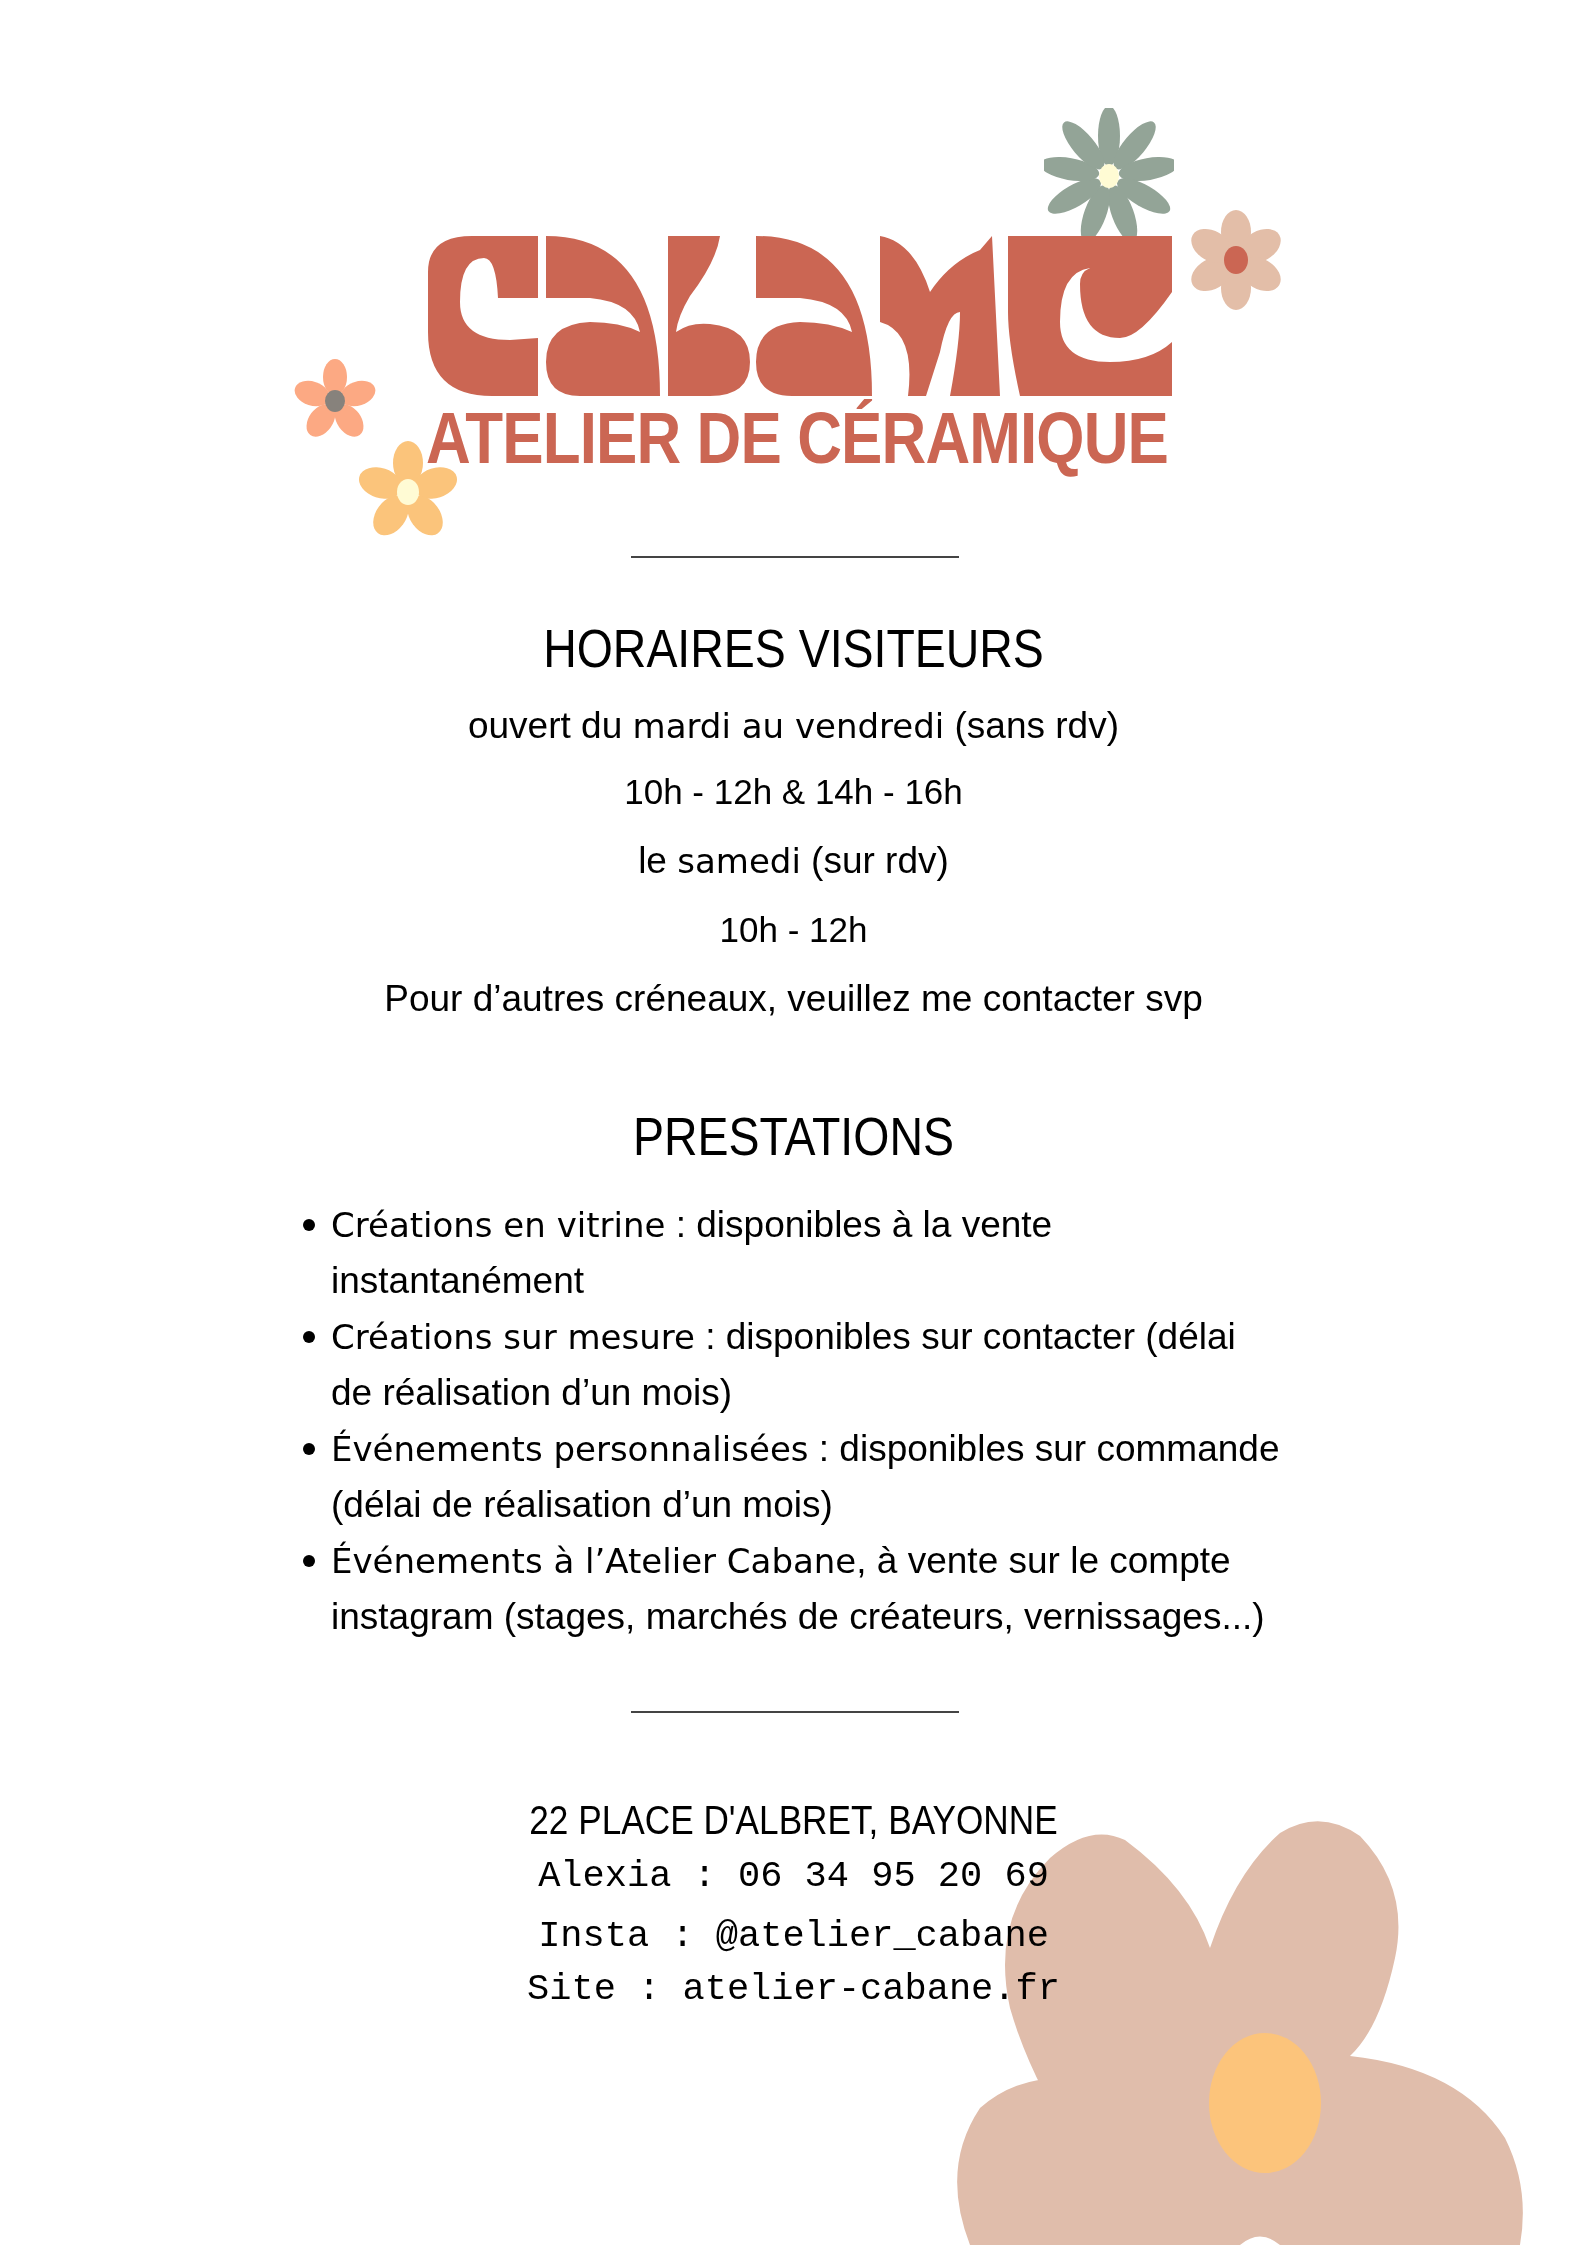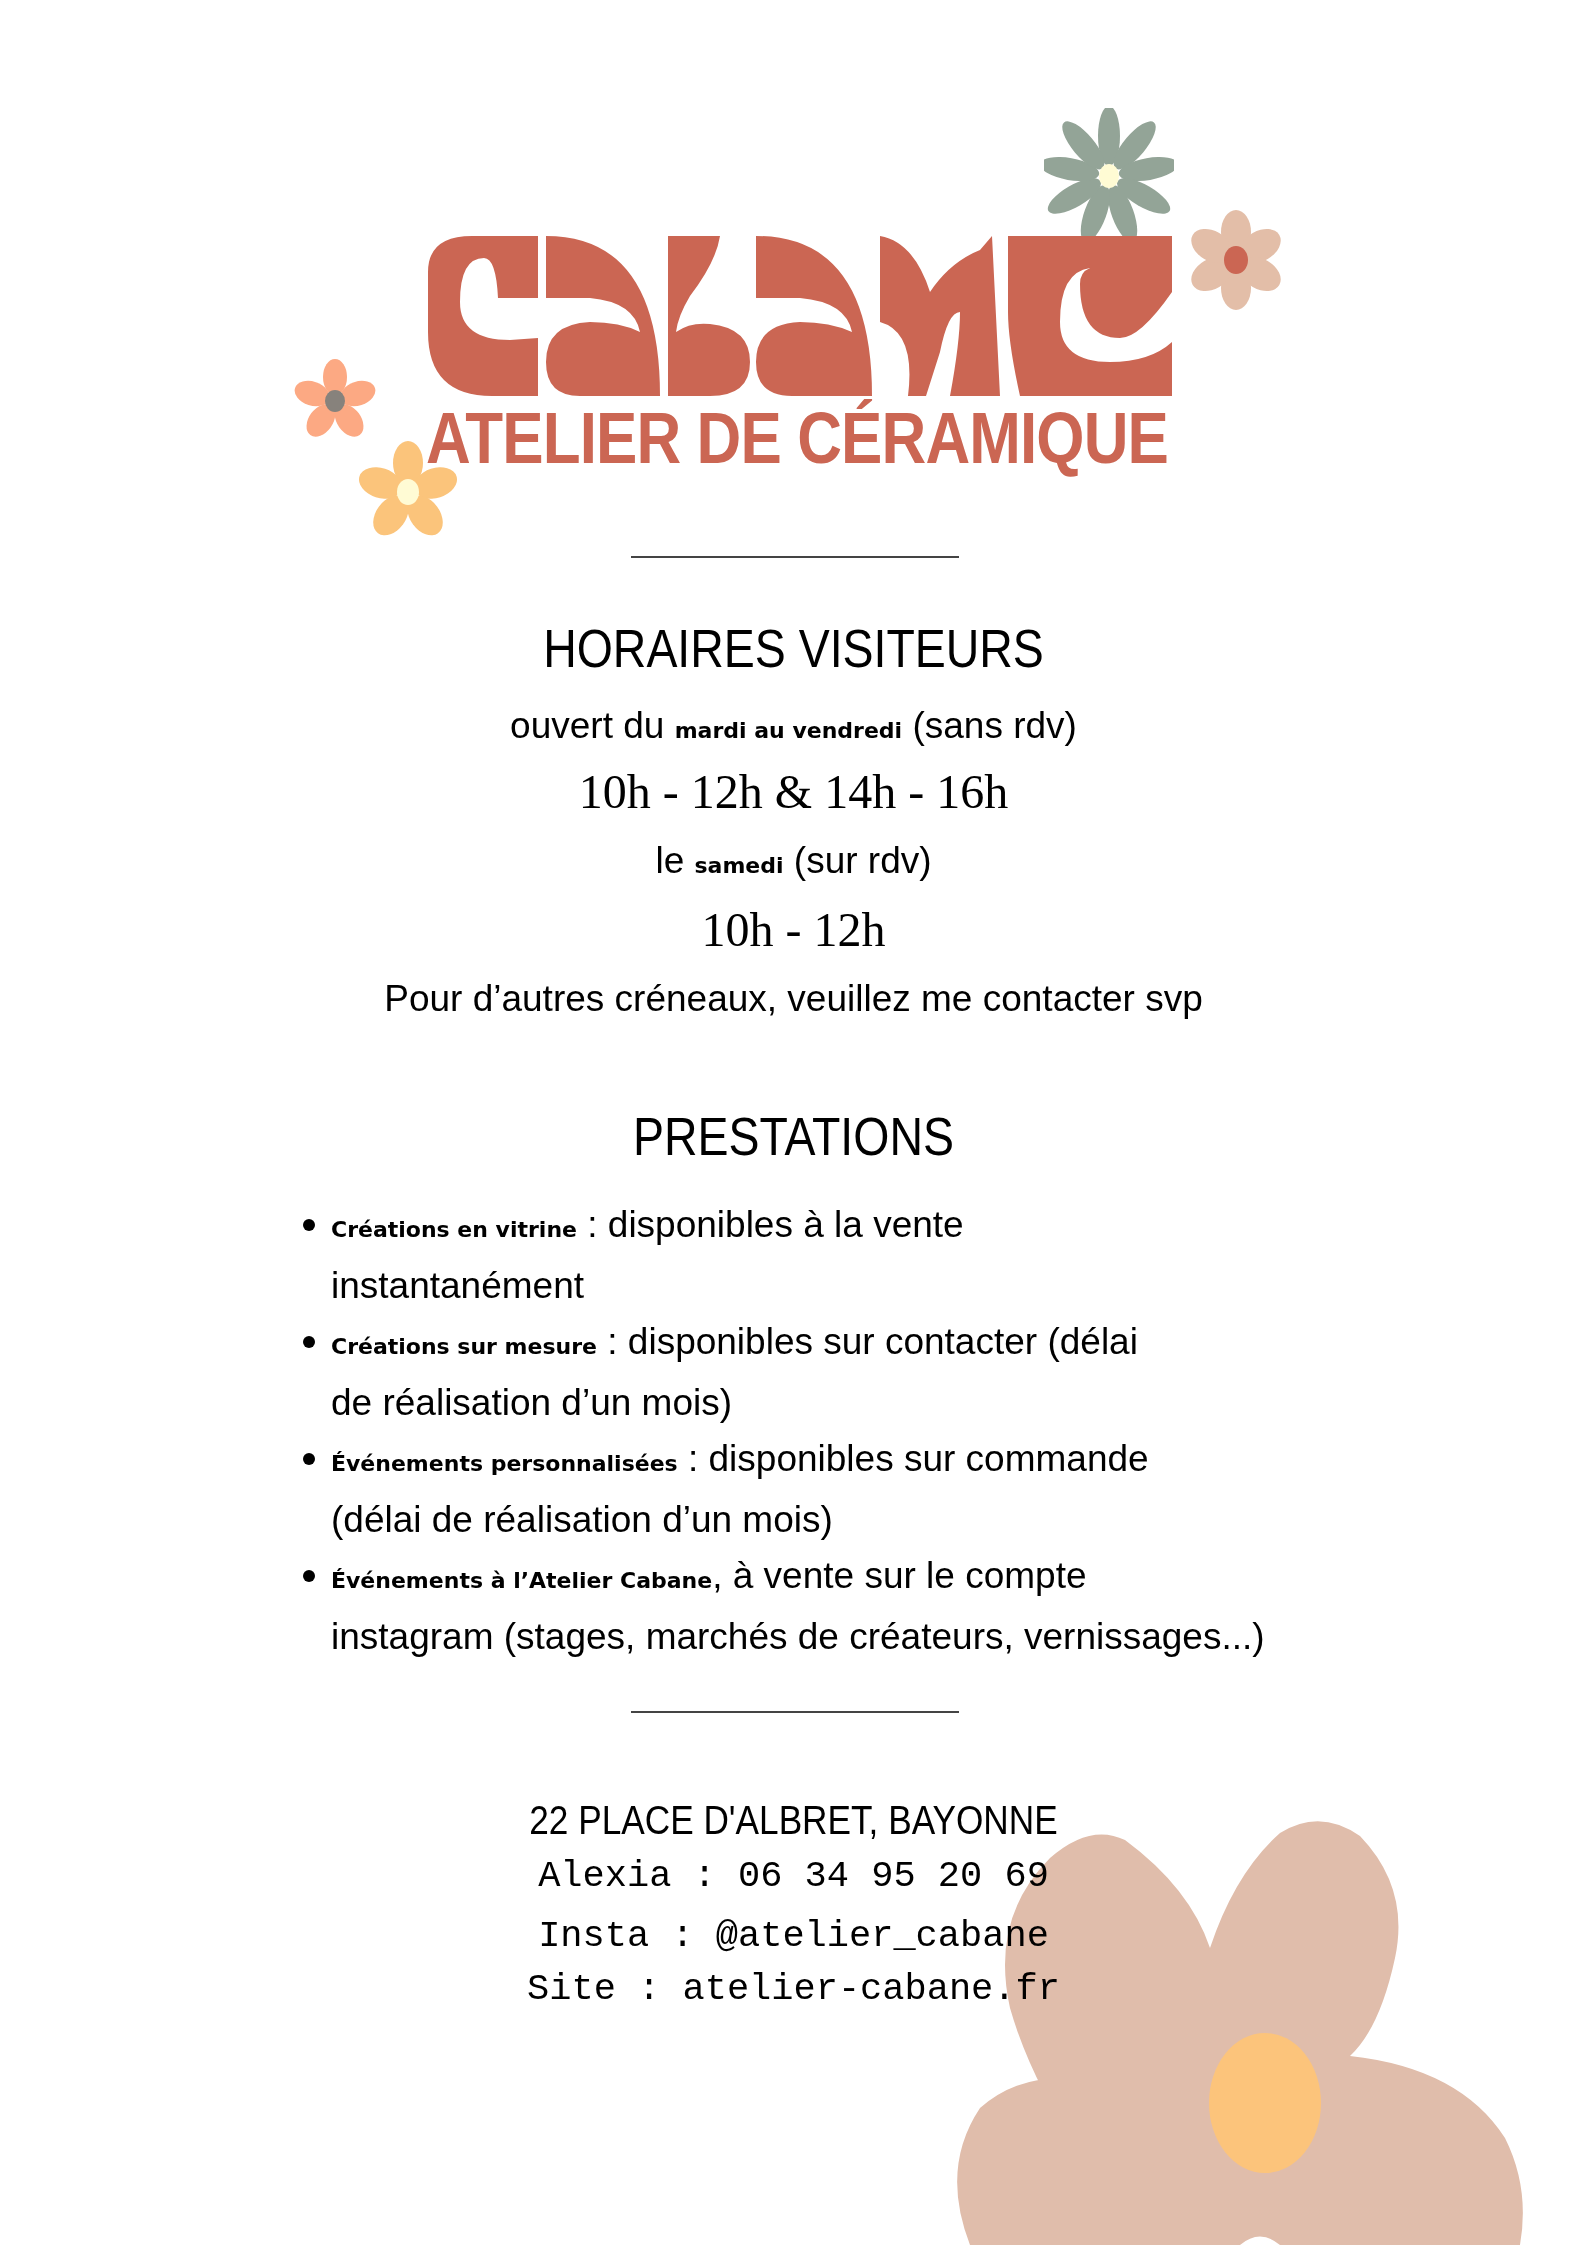--- a/index.html
+++ b/index.html
@@ -18,22 +18,22 @@
     font-family: "Liberation Sans", sans-serif; font-weight: bold;
     font-size: 72px; line-height: 80px; color: #cb6653;
     letter-spacing: -1px; transform: scaleX(0.86); transform-origin: left center; white-space: nowrap;
   }
   .divider { position: absolute; height: 2px; background: #444444; left: 631px; width: 328px; }
   .h-title {
     font-family: "Liberation Sans", sans-serif; font-size: 54px; line-height: 64px;
     transform: scaleX(0.86); letter-spacing: 0px; font-weight: normal;
   }
   .t-body { font-family: "Liberation Sans", sans-serif; font-size: 37px; line-height: 46px; }
-  .t-big { font-family: Liberation Serif, serif; font-size: 48px; line-height: 62px; }
-  .t-body b, .bullet b { font-family: "DejaVu Sans", sans-serif; font-weight: bold; font-size: 22px; }
+  .t-big { font-family: Liberation Sans, sans-serif; font-size: 35px; line-height: 62px; }
+  .t-body b, .bullet b { font-family: "DejaVu Sans", sans-serif; font-weight: normal; font-size: 34px; }
   .bullets { position: absolute; left: 296px; top: 1190px; width: 1060px; margin: 7px; padding: 0; list-style: none; }
   .bullet {
     position: relative; padding-left: 28px;
     font-family: "Liberation Sans", sans-serif; font-size: 37px; line-height: 56px; color: #000;
   }
   .bullet-dot {
     position: absolute; left: 0; top: 22px; width: 12px; height: 12px; border-radius: 50%; background: #000;
   }
   .contact { font-family: Liberation Mono, monospace; font-size: 37px; line-height: 56px; }
   .addr { font-family: "Liberation Sans", sans-serif; font-size: 40px; transform: scaleX(0.88); }

